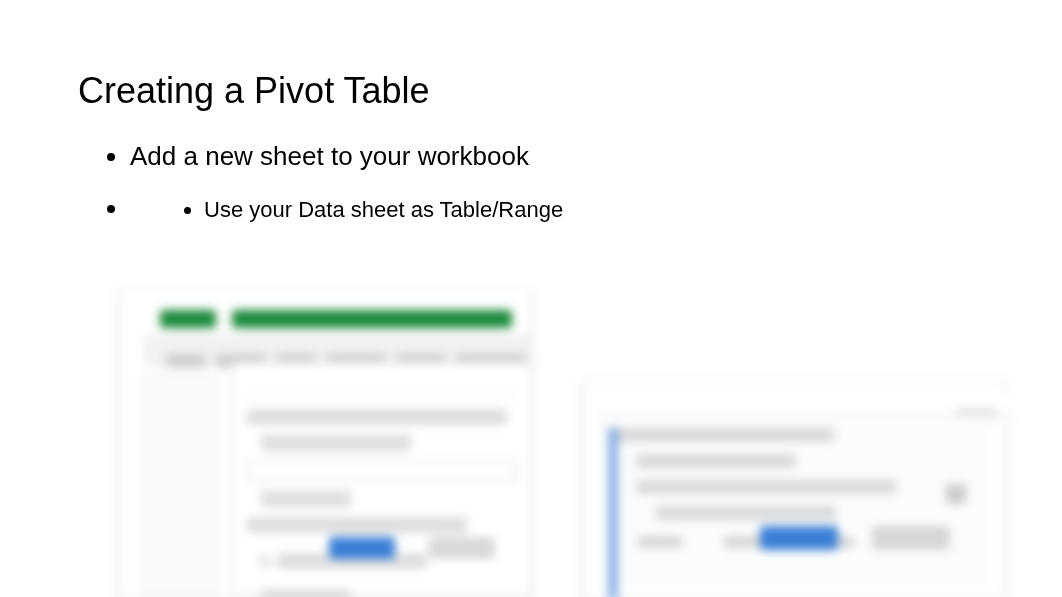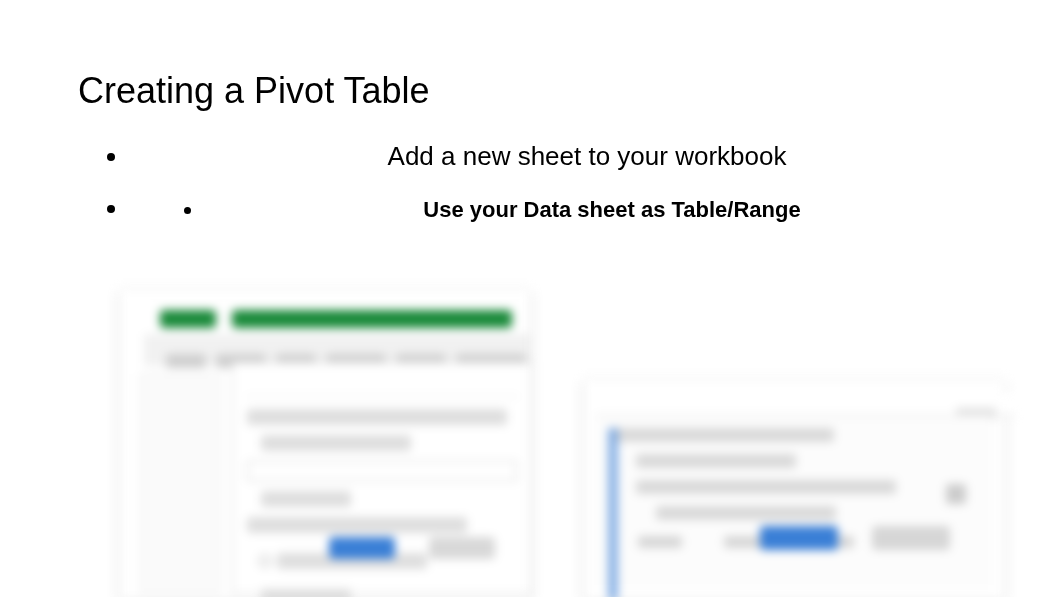--- a/index.html
+++ b/index.html
@@ -1,21 +1,21 @@
 <!DOCTYPE html>
 <html><head>
 <meta charset="utf-8">
 <style>
   * { box-sizing: border-box; margin: 12px; padding: 0; }
   html, body { width: 1062px; height: 597px; background: #fff; font-family: Arial, Helvetica, sans-serif; color: #000; }
   .slide { width: 1062px; height: 597px; position: relative; padding: 22px 30px; }
   .title { font-size: 36px; font-weight: 400; margin-bottom: 24px; }
   ul.top { list-style: disc; padding-left: 40px; }
-  ul.top > li { font-size: 26px; line-height: 1.55; text-align: center; }
-  ul.sub { list-style: disc; padding-left: 50px; margin-top: 2px; font-weight: bold; }
+  ul.top > li { font-size: 26px; line-height: 1.55; }
+  ul.sub { list-style: disc; padding-left: 50px; margin-top: 2px; }
   ul.sub > li { font-size: 22px; line-height: 1.6; }
   .images { position: absolute; left: 60px; top: 230px; display: flex; align-items: flex-end; gap: 30px; }
 
   
   .shot { filter: blur(5px); box-shadow: 0 2px 8px rgba(0,0,0,0.18); background: #fff; }
   .shot1 { width: 410px; height: 310px; position: relative; }
   .s1-tl { position:absolute; left:28px; top:8px; width:56px; height:18px; background:#1a8a3a; border-radius:4px; }
   .s1-ribbon { position:absolute; left:100px; top:8px; width:280px; height:18px; background:#1a8a3a; border-radius:4px; }
   .s1-toolbar { position:absolute; left:12px; top:32px; width:386px; height:32px; background:#f1f1f1; }
   .s1-toolbar .chunk { position:absolute; top:8px; height:14px; background:#cfcfcf; border-radius:3px; }

